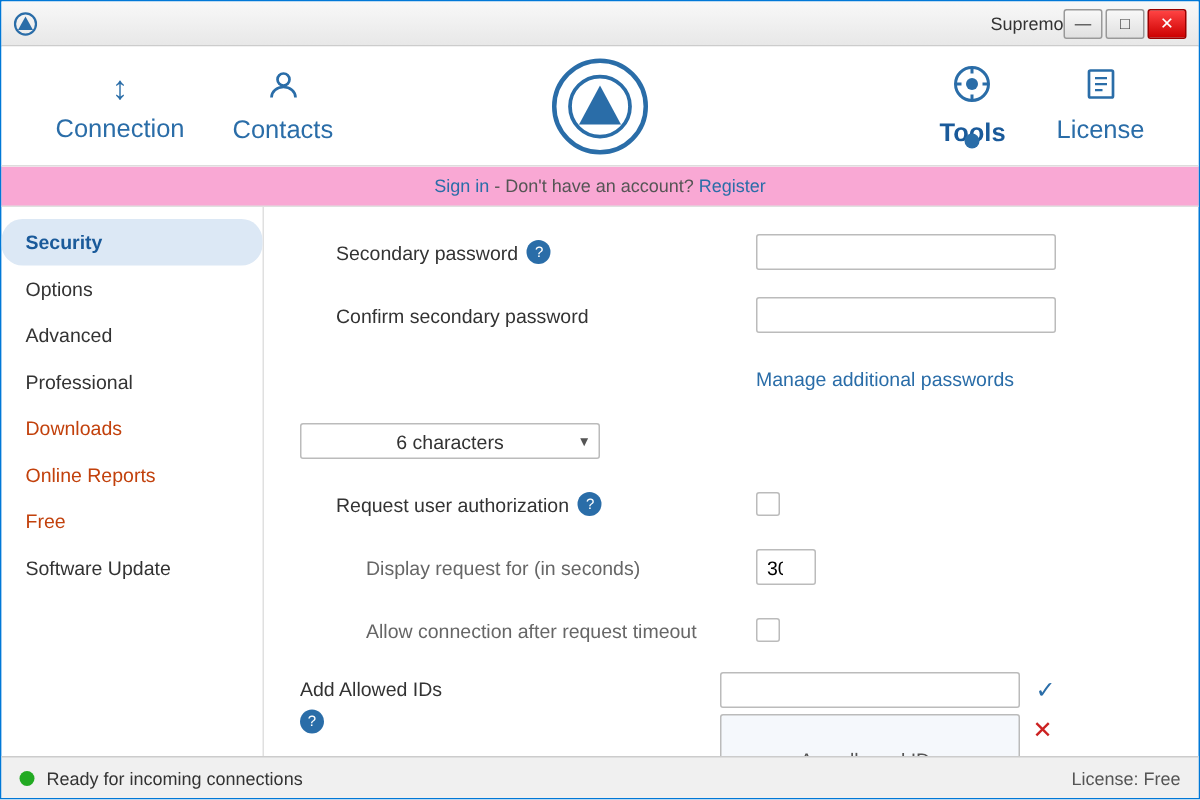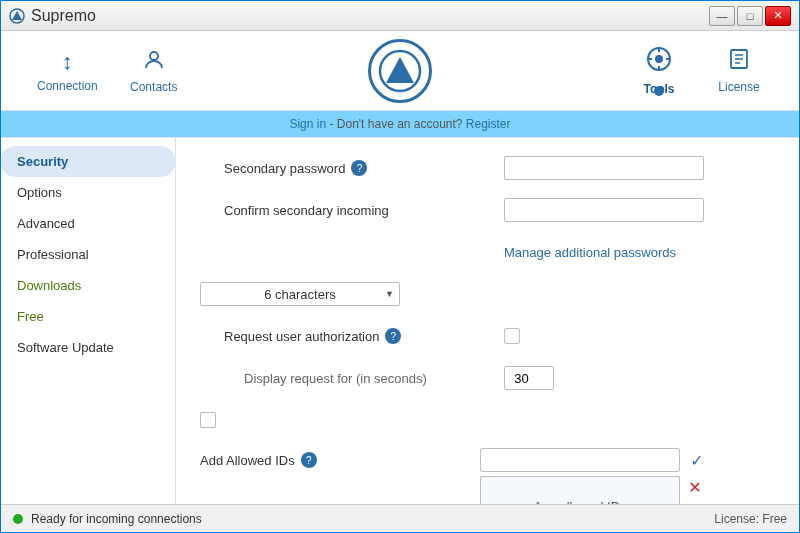--- a/index.html
+++ b/index.html
@@ -33,22 +33,23 @@
     }
 
     .title-bar-icon {
       width: 16px;
       height: 16px;
       margin-right: 6px;
     }
 
     .title-bar-title {
       flex: 1;
-      font-size: 16px;
-      color: #333;
+      font-size: 12px;
+      color: #333;
+      text-align: right;
     }
 
     .title-bar-controls {
       display: flex;
       gap: 2px;
     }
 
     .title-btn {
       width: 26px;
       height: 20px;
@@ -90,21 +91,21 @@
       color: #2a6da8;
       gap: 4px;
       min-width: 80px;
     }
 
     .nav-item .nav-icon {
       font-size: 22px;
     }
 
     .nav-item .nav-label {
-      font-size: 12px;
+      font-size: 17px;
       color: #2a6da8;
     }
 
     .nav-item.active .nav-label {
       color: #1a5a9a;
       font-weight: 600;
     }
 
     .nav-center-logo {
       position: absolute;
@@ -130,21 +131,21 @@
       width: 10px;
       height: 10px;
       background: #2a6da8;
       border-radius: 50%;
       position: absolute;
       bottom: 8px;
     }
 
     
     .signin-bar {
-      background: #7dd3fc;
+      background: #f9a8d4;
       border-bottom: 1px solid #e0e0e0;
       padding: 6px 0;
       text-align: center;
       font-size: 12px;
       color: #555;
       flex-shrink: 0;
     }
 
     .signin-bar a {
       color: #2a6da8;
@@ -175,21 +176,21 @@
     }
 
     .sidebar-item.active {
       background: #dce8f5;
       color: #1a5a9a;
       font-weight: 600;
       border-radius: 14px;
     }
 
     .sidebar-item.link-style {
-      color: #4d7c0f;
+      color: #c2410c;
       text-decoration: none;
     }
 
     
     .settings-panel {
       flex: 1;
       padding: 16px 24px;
       overflow-y: auto;
     }
 
@@ -280,21 +281,21 @@
 
     .checkbox-input {
       width: 16px;
       height: 16px;
       border: 1px solid #bbb;
       background: #fff;
       border-radius: 2px;
     }
 
     .number-input {
-      width: 50px;
+      width: 40px;
       height: 24px;
       border: 1px solid #bbb;
       border-radius: 2px;
       padding: 2px 6px;
       font-size: 13px;
       text-align: center;
     }
 
     .manage-link {
       color: #2a6da8;
@@ -307,24 +308,25 @@
     .allowed-ids-section {
       display: flex;
       align-items: flex-start;
       margin-bottom: 14px;
     }
 
     .allowed-ids-label {
       width: 280px;
       color: #333;
       display: flex;
-      align-items: flex-end;
+      align-items: flex-start;
       gap: 6px;
       flex-shrink: 0;
       padding-top: 4px;
+      flex-direction: column;
     }
 
     .allowed-ids-control {
       flex: 1;
       display: flex;
       flex-direction: column;
       gap: 4px;
     }
 
     .allowed-ids-input-row {
@@ -479,20 +481,23 @@
       <div class="sidebar-item">
         <span>Advanced</span>
       </div>
       <div class="sidebar-item">
         <span>Professional</span>
       </div>
       <div class="sidebar-item link-style">
         <span>Downloads</span>
       </div>
       <div class="sidebar-item link-style">
+        <span>Online Reports</span>
+      </div>
+      <div class="sidebar-item link-style">
         <span>Free</span>
       </div>
       <div class="sidebar-item">
         <span>Software Update</span>
       </div>
     </div>
 
     <div class="settings-panel">
 
       <div class="form-row">
@@ -500,21 +505,21 @@
           <span>Secondary password</span>
           <span class="help-icon">?</span>
         </div>
         <div class="form-control">
           <input type="password" class="text-input" value="" style="">
         </div>
       </div>
 
       <div class="form-row">
         <div class="form-label">
-          <span>Confirm secondary incoming</span>
+          <span>Confirm secondary password</span>
         </div>
         <div class="form-control">
           <input type="password" class="text-input" value="" style="">
         </div>
       </div>
 
       <div class="form-row">
         <div class="form-label"></div>
         <div class="form-control">
           <a href="#" class="manage-link">Manage additional passwords</a>
@@ -548,20 +553,23 @@
       <div class="form-row">
         <div class="form-label indented">
           <span>Display request for (in seconds)</span>
         </div>
         <div class="form-control">
           <input type="number" class="number-input" value="30" style="">
         </div>
       </div>
 
       <div class="form-row">
+        <div class="form-label indented">
+          <span>Allow connection after request timeout</span>
+        </div>
         <div class="form-control">
           <div class="checkbox-input"></div>
         </div>
       </div>
 
       <div class="allowed-ids-section">
         <div class="allowed-ids-label">
           <span>Add Allowed IDs</span>
           <span class="help-icon">?</span>
         </div>

